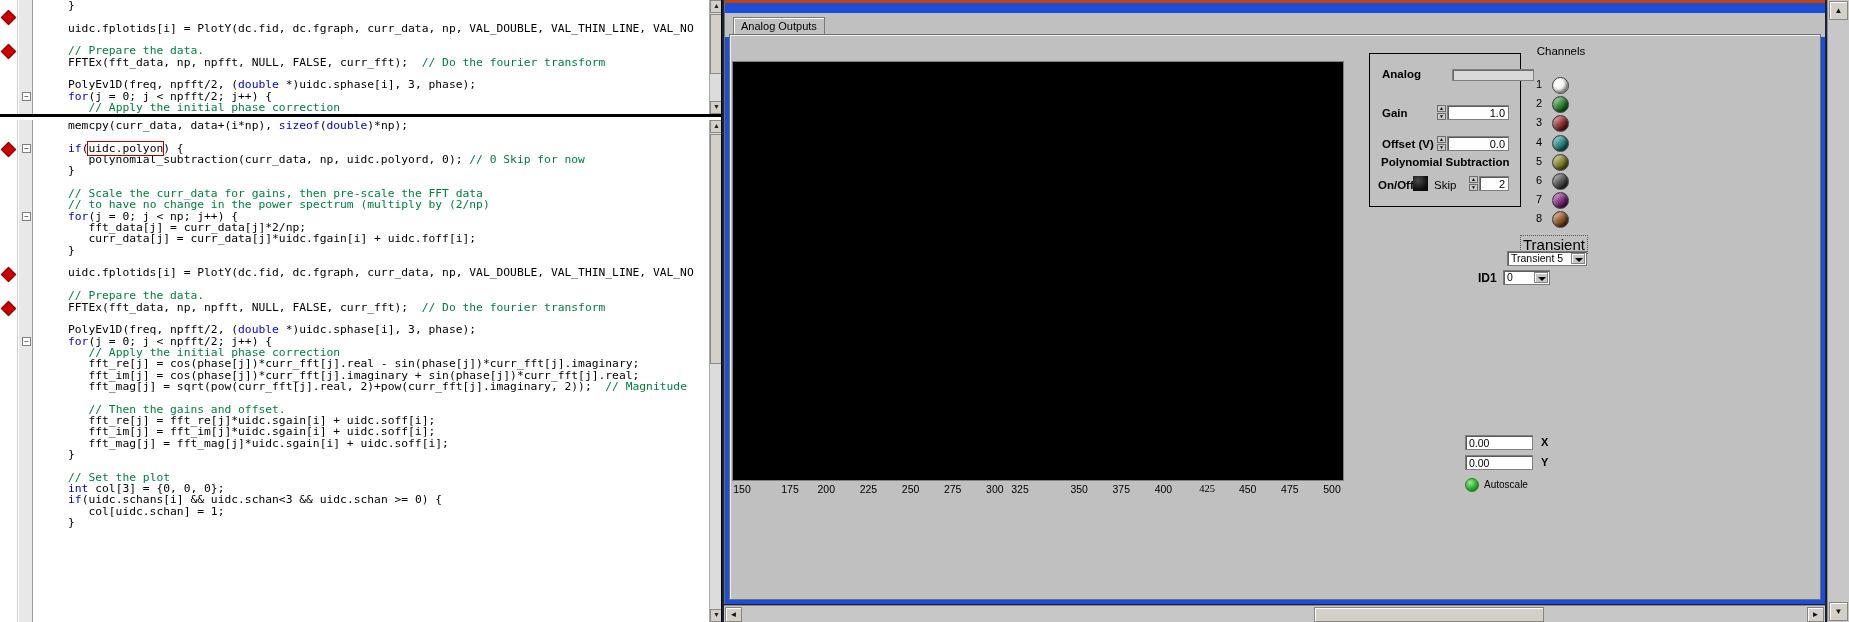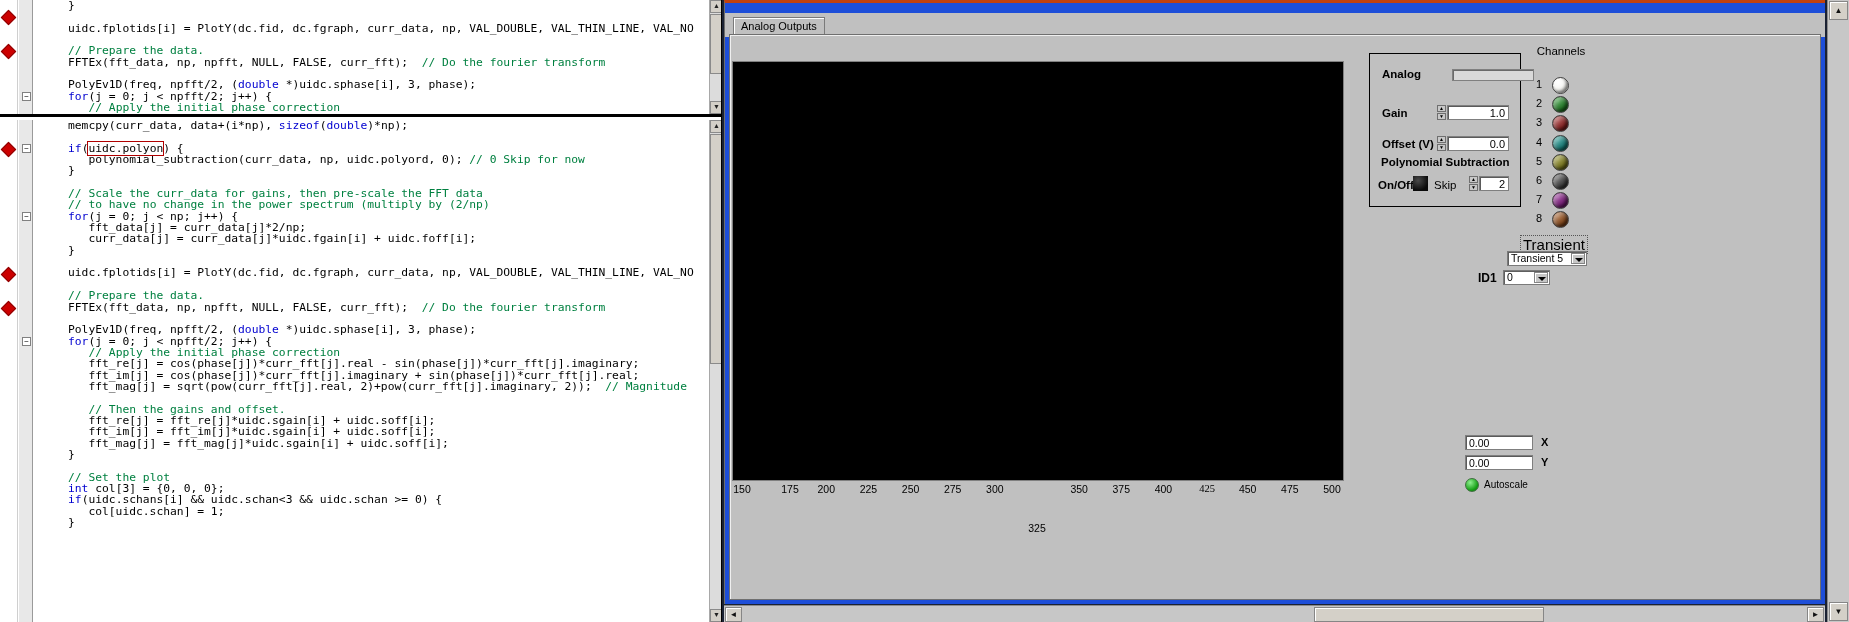--- a/index.html
+++ b/index.html
@@ -348,21 +348,21 @@
       <div id="graph-wrap">
         <div id="graph-area"></div>
         <div id="xaxis">
             <span style="left: 10px;">150</span>
             <span style="left: 58px;">175</span>
             <span style="left: 94.2857px;">200</span>
             <span style="left: 136.429px;">225</span>
             <span style="left: 178.571px;">250</span>
             <span style="left: 220.714px;">275</span>
             <span style="left: 262.857px;">300</span>
-            <span style="left: 305px; margin-top: 39px;">325</span>
+            <span style="left: 288px;">325</span>
             <span style="left: 347.143px;">350</span>
             <span style="left: 389.286px;">375</span>
             <span style="left: 431.429px;">400</span>
             <span style="left: 475px; font-family: Liberation Serif, serif;">425</span>
             <span style="left: 515.714px;">450</span>
             <span style="left: 557.857px;">475</span>
             <span style="left: 600px;">500</span>
           </div>
       </div>
 

